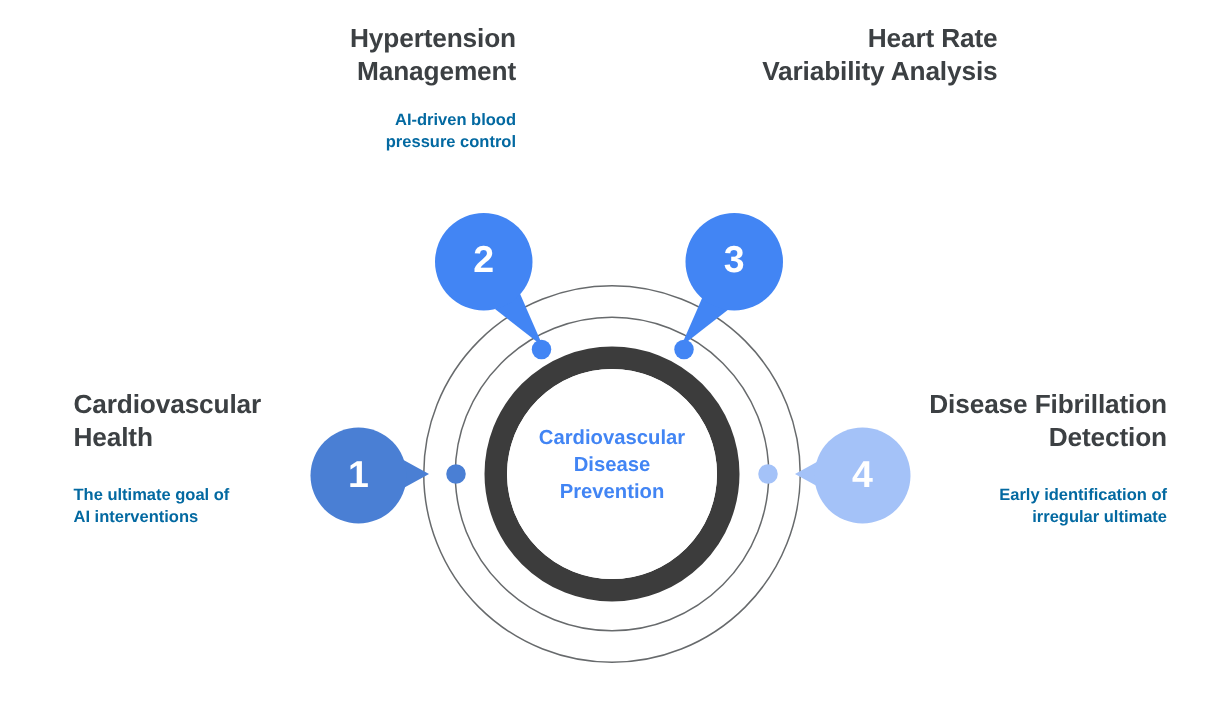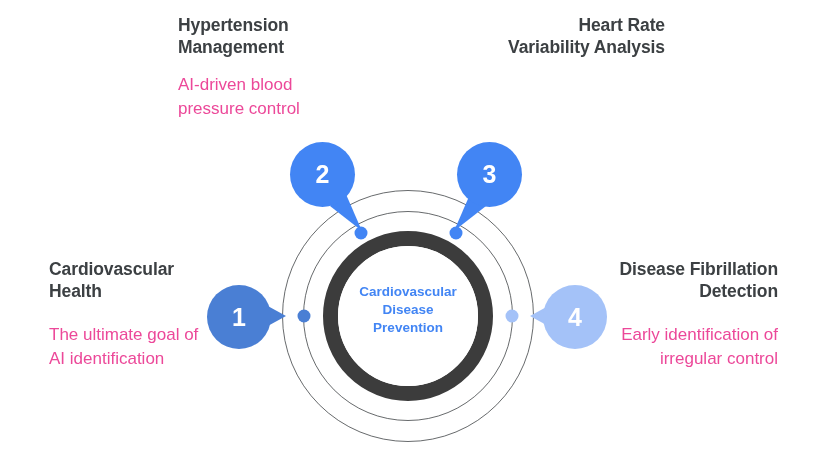--- a/index.html
+++ b/index.html
@@ -34,32 +34,32 @@
   .label-title {
     font-size: 17.5px;
     font-weight: bold;
     color: #3c4043;
     line-height: 1.28;
     letter-spacing: -0.1px;
     margin: 0;
     white-space: pre-line;
   }
   .label-desc {
-    font-size: 17px;
-    font-weight: normal;
-    color: #ec4899;
+    font-size: 11px;
+    font-weight: bold;
+    color: #0369a1;
     line-height: 1.42;
     margin: 0;
     white-space: pre-line;
   }
   .gap-wide  { height: 20px; }
   .gap-narrow{ height: 14px; }
 
   .blk-left   { left: 49px;  top: 258px; width: 170px; text-align: left; }
-  .blk-topleft{ left: 178px; top: 14px;  width: 176px; text-align: left; }
+  .blk-topleft{ left: 168px; top: 14px;  width: 176px; text-align: right; }
   .blk-topright{left: 455px; top: 14px;  width: 210px; text-align: right; }
   .blk-right  { left: 600px; top: 258px; width: 178px; text-align: right; }
 
   
   .marker {
     position: absolute;
     display: flex;
     align-items: center;
     justify-content: center;
     border-radius: 50%;
@@ -131,21 +131,21 @@
   </div>
   <div class="marker mk4" style="background: rgb(164, 194, 248);">
     <span>4</span>
   </div>
 
   <div class="label-block blk-left">
     <p class="label-title">Cardiovascular
 Health</p>
     <div class="gap-wide"></div>
     <p class="label-desc">The ultimate goal of
-AI identification</p>
+AI interventions</p>
   </div>
 
   <div class="label-block blk-topleft">
     <p class="label-title">Hypertension
 Management</p>
     <div class="gap-narrow"></div>
     <p class="label-desc">AI-driven blood
 pressure control</p>
   </div>
 
@@ -153,16 +153,16 @@
     <p class="label-title">Heart Rate
 Variability Analysis</p>
     <div class="gap-narrow"></div>
   </div>
 
   <div class="label-block blk-right">
     <p class="label-title">Disease Fibrillation
 Detection</p>
     <div class="gap-wide"></div>
     <p class="label-desc">Early identification of
-irregular control</p>
+irregular ultimate</p>
   </div>
 
 </div>
 
 </body></html>

